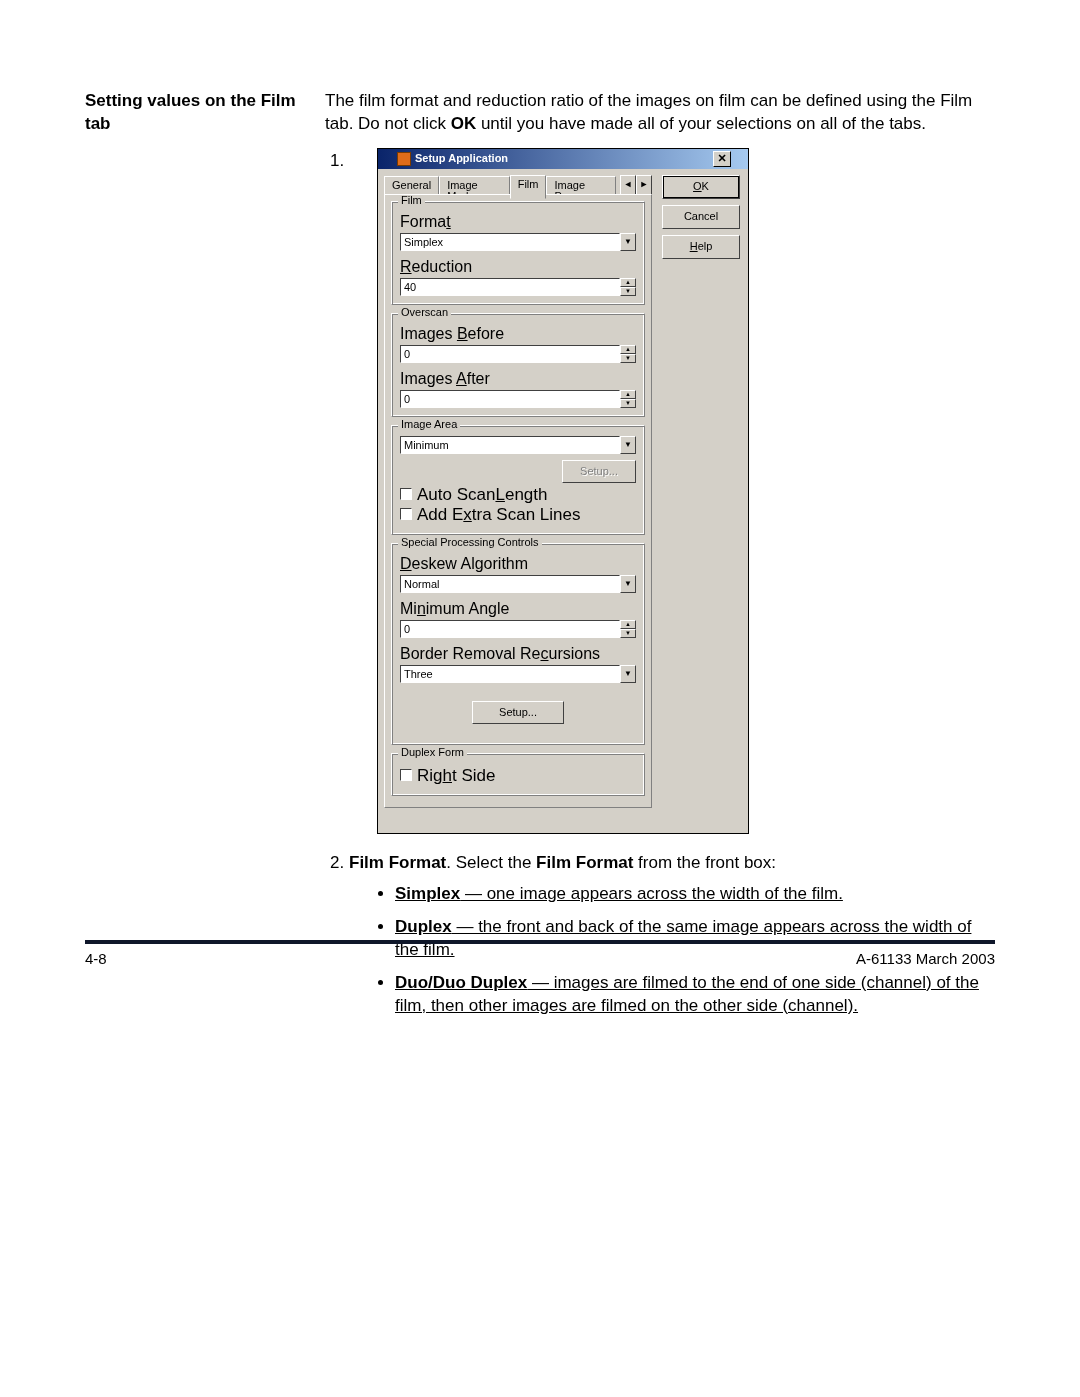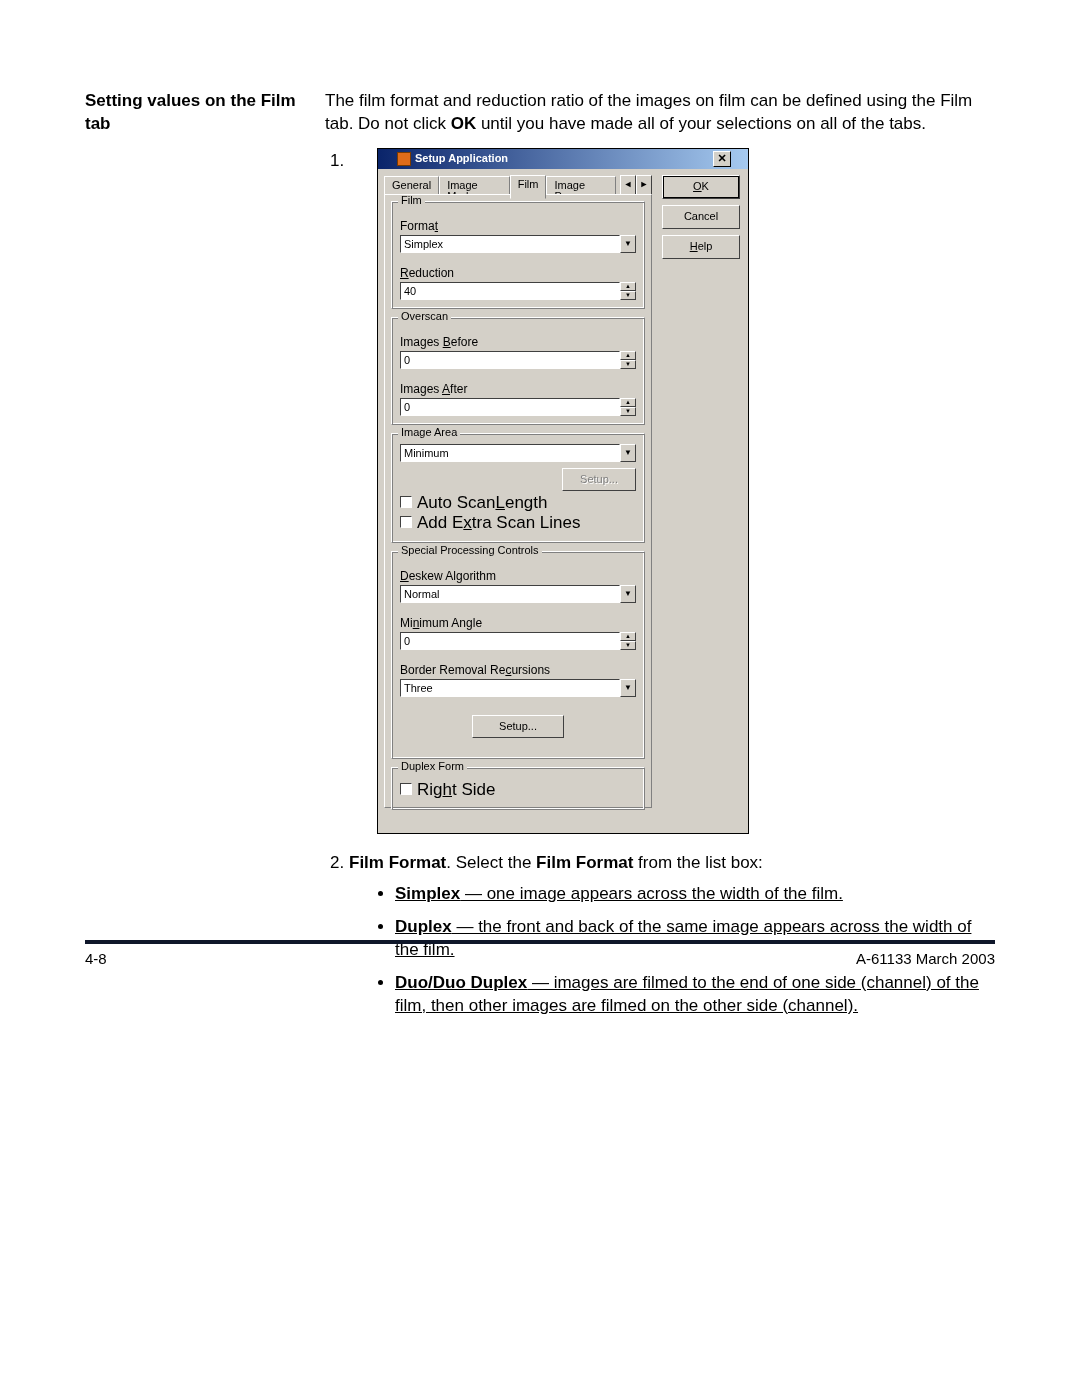--- a/index.html
+++ b/index.html
@@ -27,21 +27,21 @@
   .btn98-def { box-shadow:0 0 0 1px #000 inset; }
   .btn98 span.u { text-decoration:underline; }
   .tabstrip { display:flex; height:20px; position:relative; }
   .tab { padding:3px 7px 0 7px; border:1px solid #808080; border-bottom:none; border-top-color:#fff; border-left-color:#fff; background:#d4d0c8; font-size:11px; margin-right:0; height:17px; position:relative; top:1px; }
   .tab.active { background:#d4d0c8; height:19px; top:0; z-index:2; border-bottom:1px solid #d4d0c8; }
   .tab-spin { display:flex; margin-left:4px; }
   .tab-spin .sp { width:14px; height:18px; border:1px solid #404040; border-top-color:#fff; border-left-color:#fff; background:#d4d0c8; font-size:9px; display:flex; align-items:center; justify-content:center; }
   .tab-page { border:1px solid #808080; border-top-color:#fff; border-left-color:#fff; background:#d4d0c8; padding:6px 6px 6px 6px; height:614px; box-sizing:border-box; position:relative; z-index:1; margin-top:-1px; }
   .grp { border:1px solid #808080; border-top-color:#fff; border-left-color:#fff; box-shadow:inset 1px 1px 0 #808080, inset -1px -1px 0 #fff; padding:10px 8px 8px 8px; margin:0 0 8px 0; position:relative; }
   .grp .legend { position:absolute; top:-7px; left:6px; background:#d4d0c8; padding:0 3px; font-size:11px; }
-  .lbl { font-size:12px; margin:8px 0 3px 0; display:block; }
+  .lbl { font-size:16px; margin:2px 0 3px 0; display:block; }
   .lbl .u, .chk .u { text-decoration:underline; }
   .combo, .spin-wrap { display:flex; }
   .combo input, .spin-wrap input { flex:1; height:18px; border:1px solid #404040; border-bottom-color:#fff; border-right-color:#fff; background:#fff; font-size:11px; padding:0 3px; box-sizing:border-box; font-family:inherit; }
   .combo .dd { width:16px; height:18px; border:1px solid #404040; border-top-color:#fff; border-left-color:#fff; background:#d4d0c8; font-size:8px; display:flex; align-items:center; justify-content:center; box-sizing:border-box; }
   .spin-wrap .spcol { width:16px; display:flex; flex-direction:column; }
   .spin-wrap .spcol div { flex:1; border:1px solid #404040; border-top-color:#fff; border-left-color:#fff; background:#d4d0c8; font-size:6px; display:flex; align-items:center; justify-content:center; }
   .chk { font-size:17px; display:flex; align-items:center; margin:3px 0; }
   .chk .box { width:12px; height:12px; border:1px solid #404040; border-bottom-color:#fff; border-right-color:#fff; background:#fff; margin-right:5px; box-sizing:border-box; }
   .btn-inline { height:21px; border:1px solid #404040; border-top-color:#fff; border-left-color:#fff; background:#d4d0c8; font-size:11px; display:flex; align-items:center; justify-content:center; }
   .btn-disabled { color:#808080; text-shadow:1px 1px 0 #fff; }
@@ -173,21 +173,21 @@
                 <div class="btn98">Cancel</div>
                 <div class="btn98">
                     <span><span class="u">H</span>elp</span>
                   </div>
               </div>
             </div>
           </div>
         </li>
 
         <li>
-          <span class="b">Film Format</span><span>. Select the </span><span class="b">Film Format</span><span> from the list box:</span>
+          <span class="b">Film Format</span><span>. Select the </span><span class="b">Film Format</span><span> from the front box:</span>
           <ul class="bullets">
             <li><span class="b">Simplex</span><span> — one image appears across the width of the film.</span></li>
             <li><span class="b">Duplex</span><span> — the front and back of the same image appears across the width of the film.</span></li>
             <li><span class="b">Duo/Duo Duplex</span><span> — images are filmed to the end of one side (channel) of the film, then other images are filmed on the other side (channel).</span></li>
           </ul>
         </li>
       </ol>
     </div>
   </div>
 

